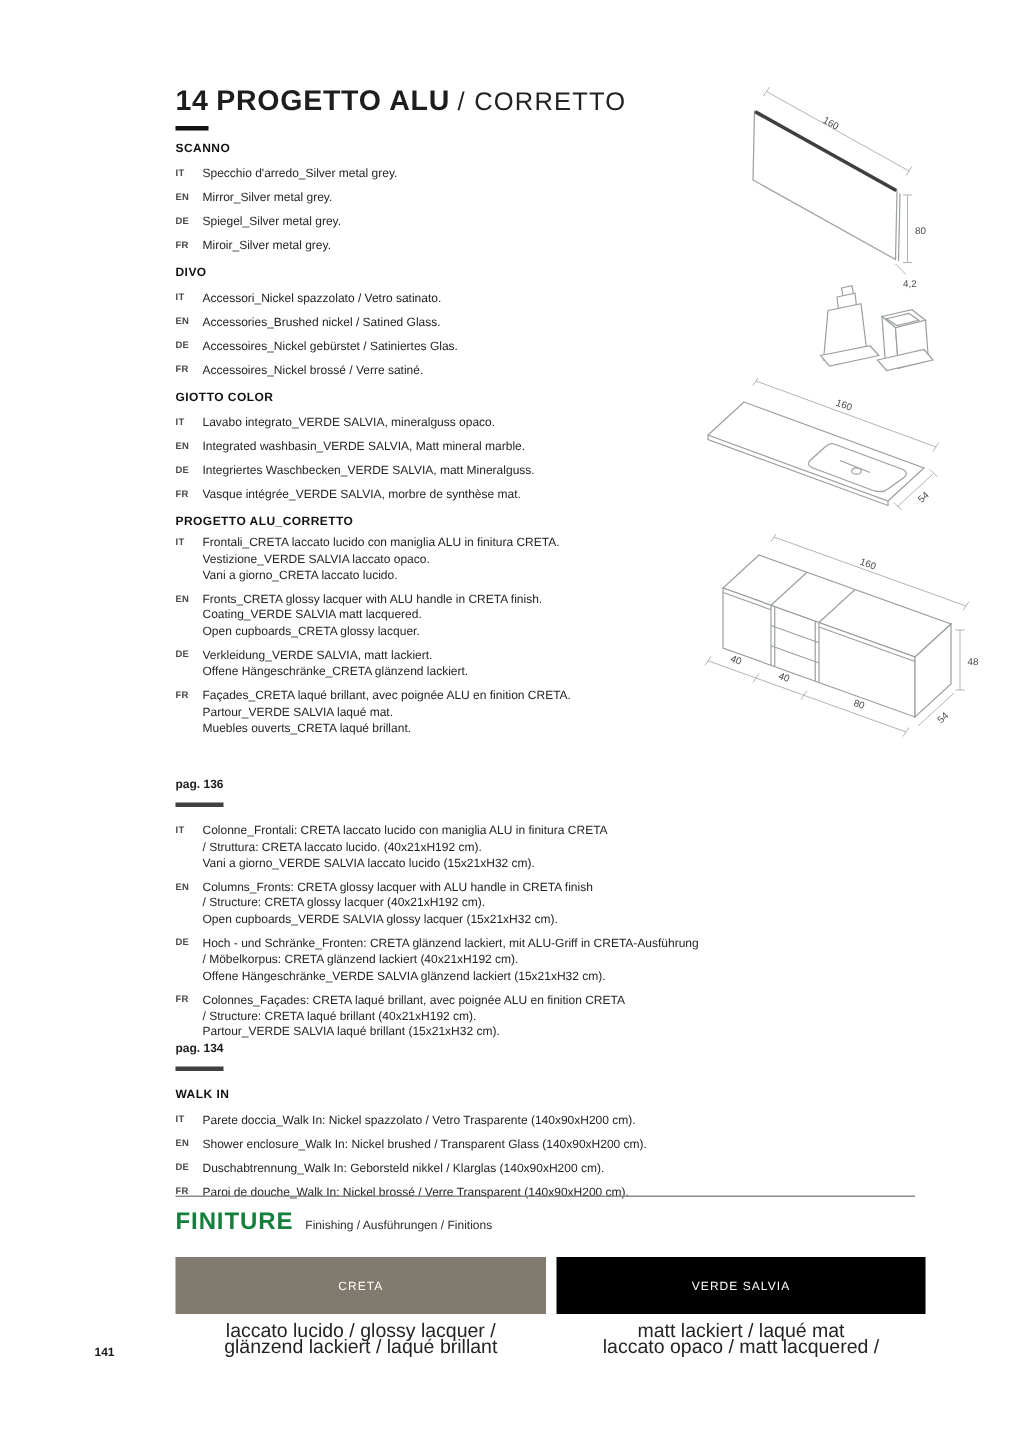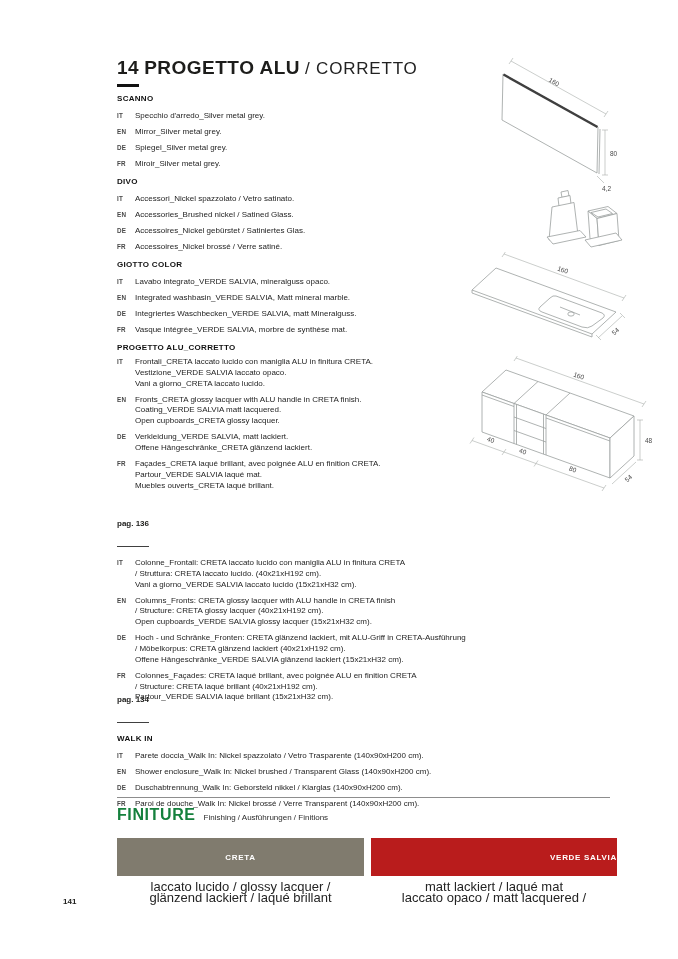--- a/index.html
+++ b/index.html
@@ -10,29 +10,29 @@
   .title .num{font-size:19px;font-weight:800;letter-spacing:.5px;border-bottom:3px solid #111;padding-bottom:6px;}
   .title .name{font-size:19px;font-weight:800;letter-spacing:.5px;margin-left:5px;}
   .title .variant{font-size:17px;font-weight:400;color:#222;letter-spacing:.8px;margin-left:5px;}
   
   .sec{position:absolute;left:117px;width:520px;}
   .sec h3{font-size:8px;font-weight:bold;letter-spacing:.3px;margin:0 0 5px 0;color:#111;}
   .row{display:flex;font-size:8px;line-height:16px;}
   .row .code{flex:0 0 18px;font-size:6.3px;font-weight:bold;color:#474747;letter-spacing:.2px;}
   .row .txt{white-space:nowrap;color:#242424;}
   .row.multi{line-height:10.8px;margin-bottom:5.2px;}
-  .pag{display:inline-block;font-size:8px;font-weight:bold;border-bottom:1px solid #404040;
-       padding-bottom:18px;margin-bottom:11px;}
+  .pag{display:inline-block;font-size:8px;font-weight:bold;border-bottom:3px solid #404040;
+       padding-bottom:8px;margin-bottom:11px;}
   
   .rule{position:absolute;left:117px;top:797px;width:493px;height:1px;background:#8d8d8d;}
   .finiture{position:absolute;left:117px;top:806px;white-space:nowrap;}
   .finiture .ft{font-size:16px;font-weight:600;letter-spacing:.6px;color:#15803d;}
   .finiture .fs{font-size:8px;color:#2c2c2c;margin-left:8px;}
   .swatch{position:absolute;top:838px;height:38px;display:flex;align-items:center;justify-content:center;}
-  .swatch .sl{color:#fff;font-size:8px;font-weight:bold;letter-spacing:.7px;}
+  .swatch .sl{color:#fff;font-size:8px;font-weight:normal;letter-spacing:.7px;}
   .cap{position:absolute;top:881px;font-size:13px;line-height:11px;text-align:center;color:#242424;}
   .pagenum{position:absolute;left:63px;top:897px;font-size:8px;font-weight:bold;color:#1d1d1b;}
   
   .drw{position:absolute;}
   svg text{font-family:"Liberation Sans",sans-serif;font-size:6.5px;fill:#4a4a4a;}
   .ln{stroke:#9aa09e;fill:none;stroke-width:.8;}
   .lnf{stroke:#9aa09e;fill:#ffffff;stroke-width:.8;}
   .dim{stroke:#a8acaa;fill:none;stroke-width:.6;}
   .dark{stroke:#3f3f3f;fill:none;stroke-width:2.4;}
 </style>
@@ -198,21 +198,21 @@
   </div>
 
   <div class="rule"></div>
   <div class="finiture">
     <span class="ft">FINITURE</span><span class="fs">Finishing / Ausführungen / Finitions</span>
   </div>
 
   <div class="swatch" style="left: 117px; width: 247px; background: rgb(128, 123, 110);">
     <span class="sl">CRETA</span>
   </div>
-  <div class="swatch" style="left: 371px; width: 246px; background: #b91c1c; justify-content: flex-end;">
+  <div class="swatch" style="left: 371px; width: 246px; background: #000000;">
     <span class="sl">VERDE SALVIA</span>
   </div>
   <div class="cap" style="left:117px;width:247px;">
     <div>laccato lucido / glossy lacquer /</div>
       <div>glänzend lackiert / laqué brillant</div>
   </div>
   <div class="cap" style="left:371px;width:246px;">
     <div>matt lackiert / laqué mat</div>
       <div>laccato opaco / matt lacquered /</div>
   </div>

